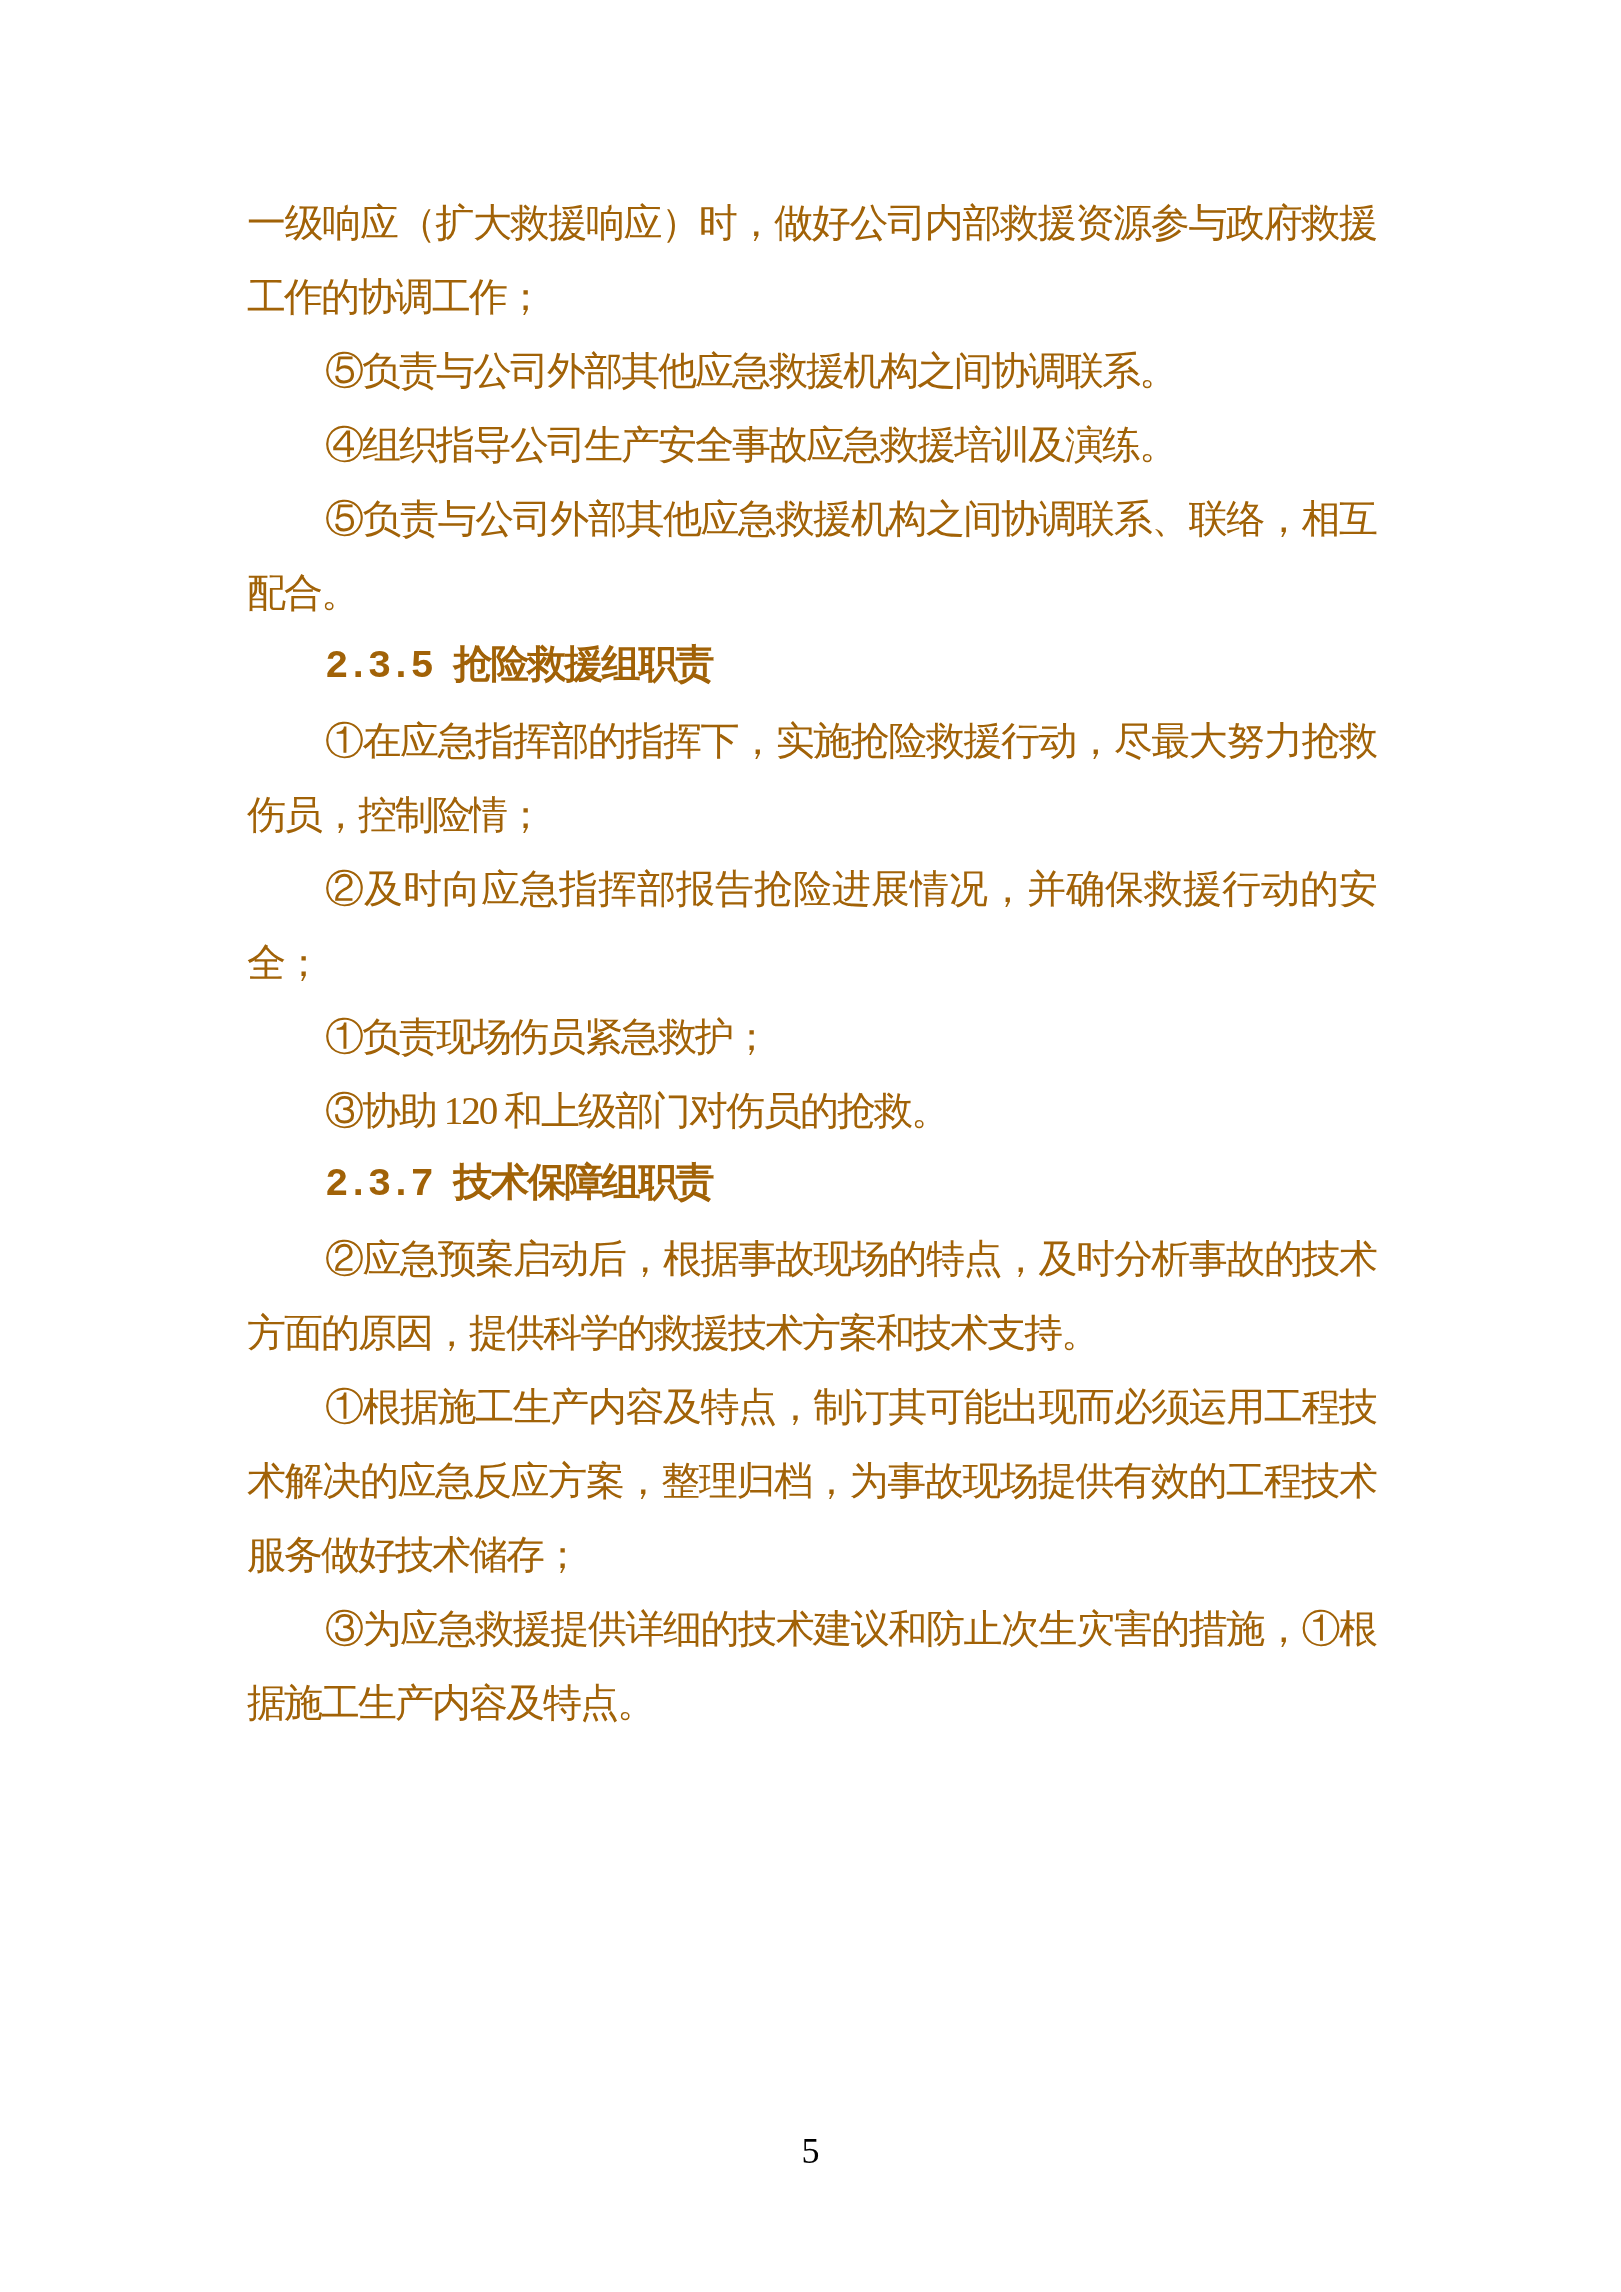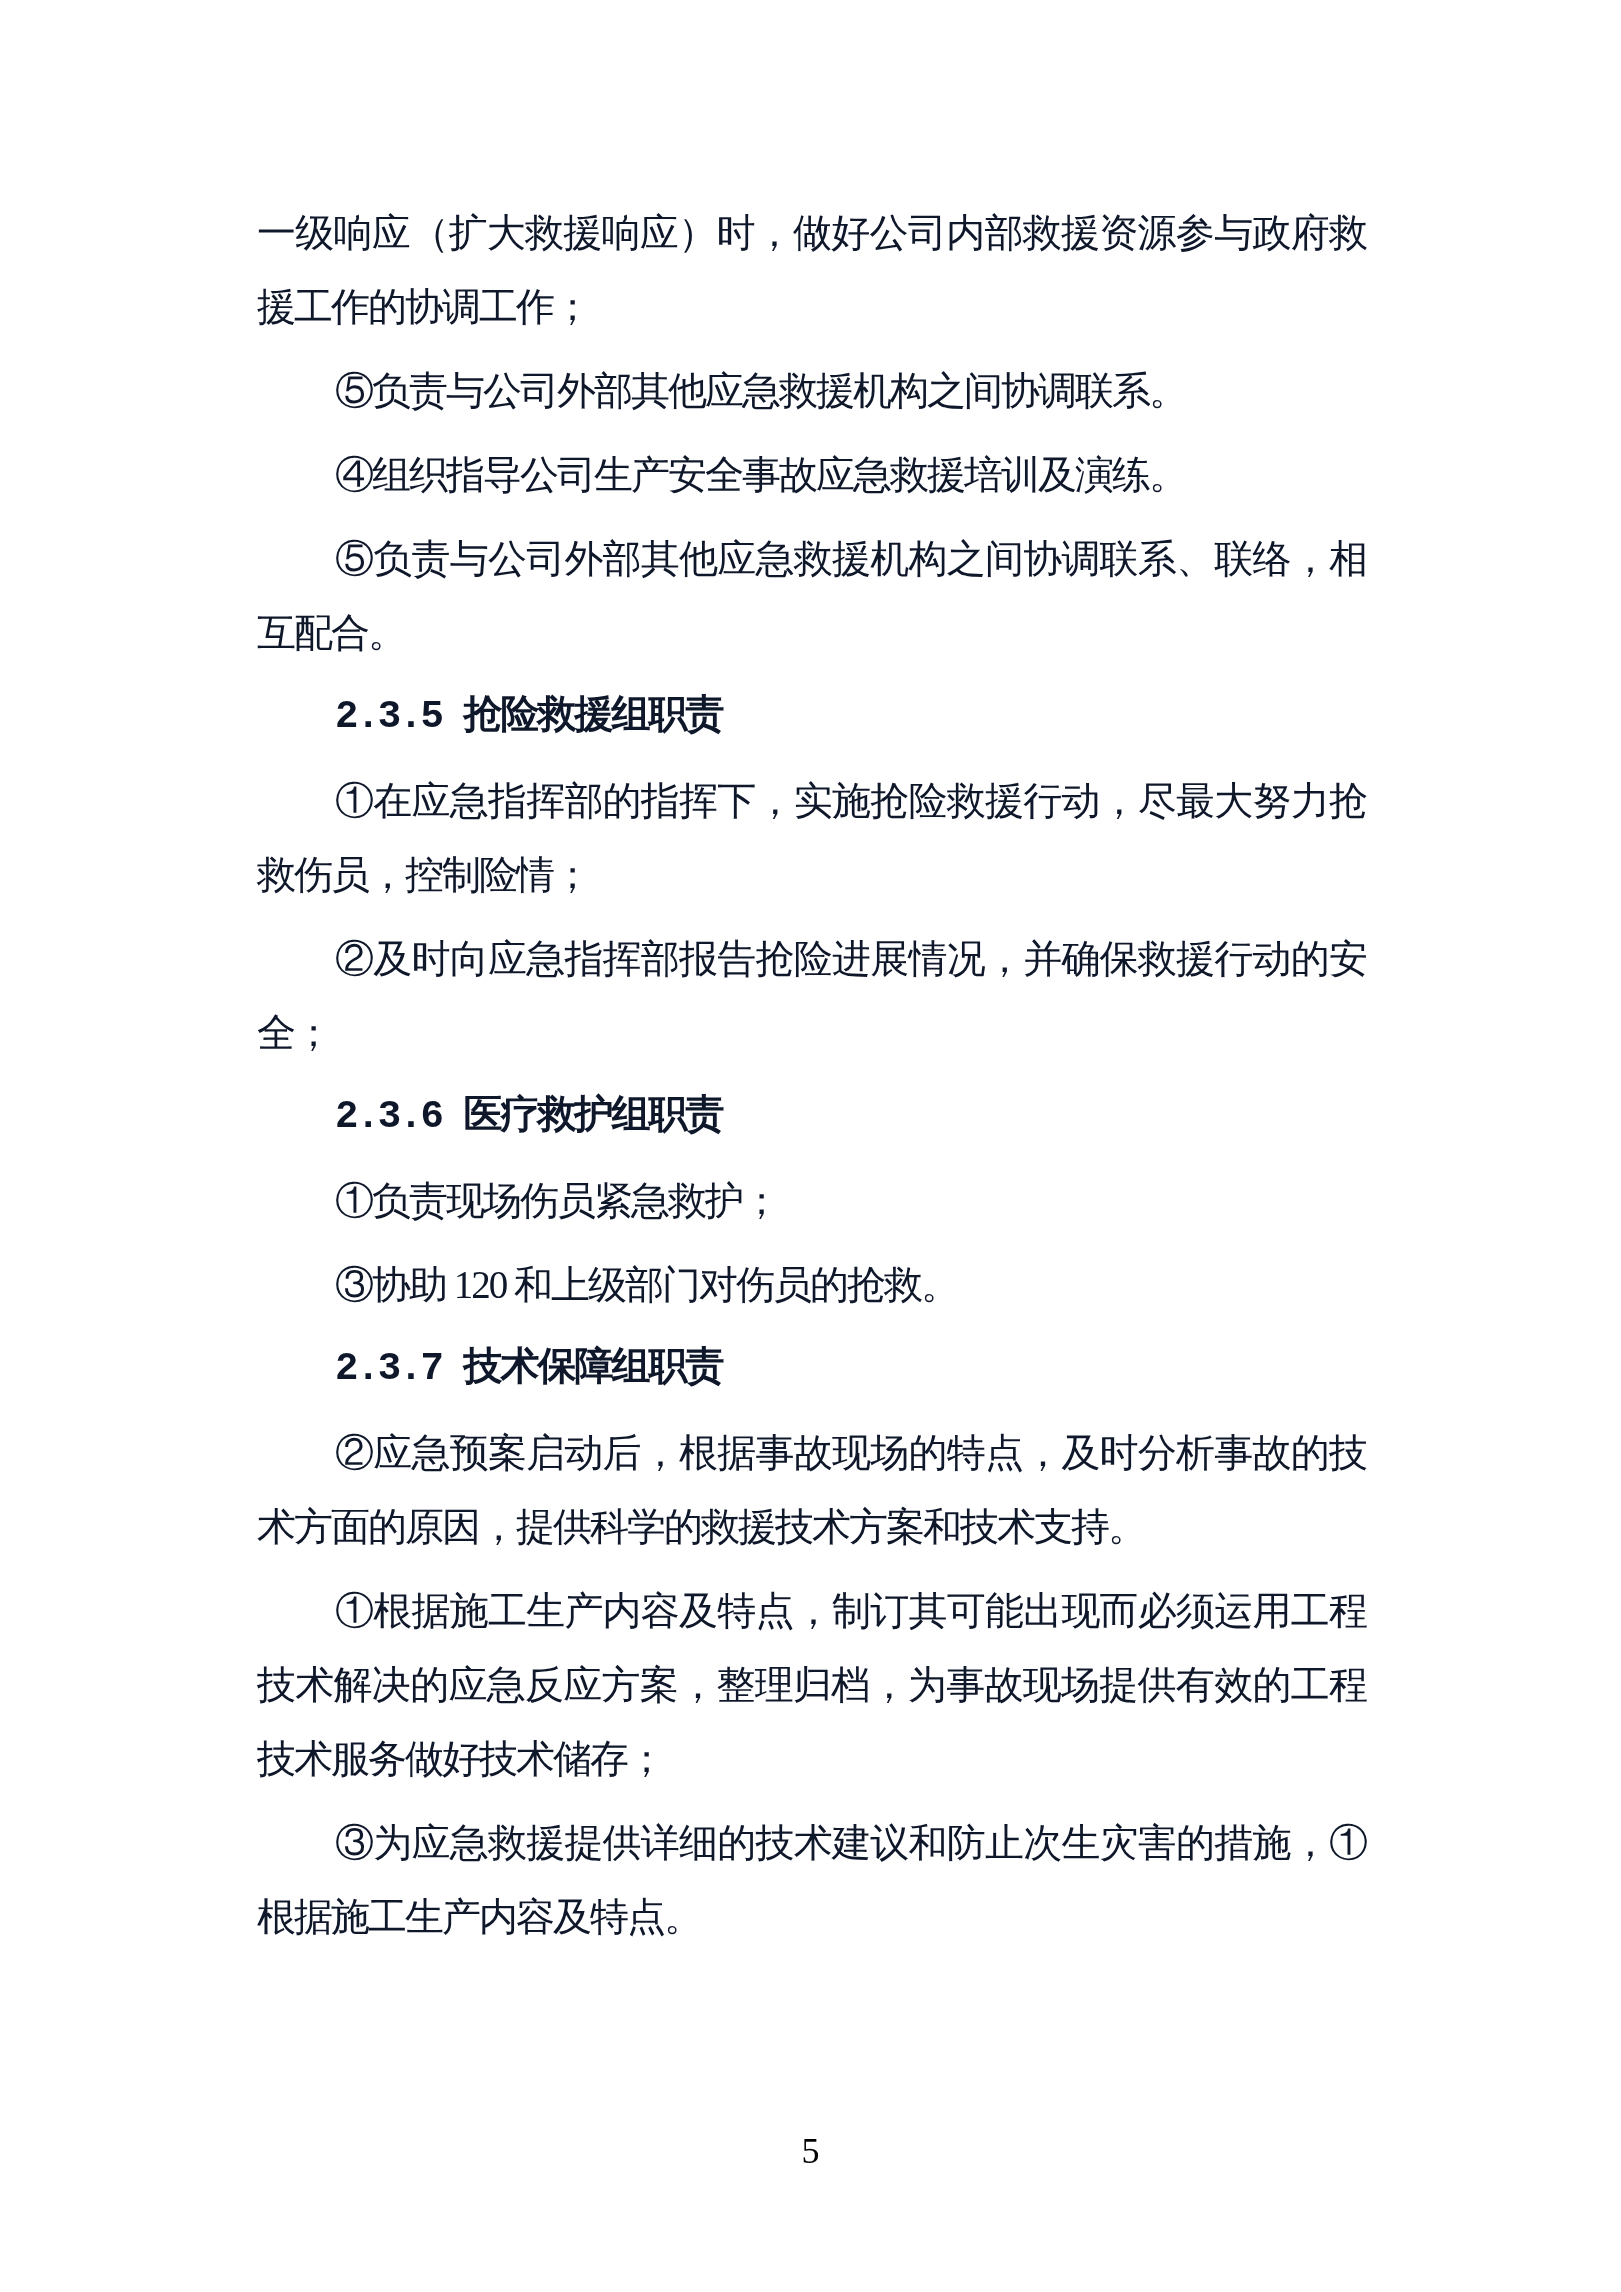--- a/index.html
+++ b/index.html
@@ -17,29 +17,29 @@
     font-family: "Liberation Serif", "DejaVu Serif", serif;
     color: #000000;
   }
   .doc-body {
     position: absolute;
     left: 247px;
     top: 186px;
     width: 1129px;
   }
   .doc-body p {
-    margin: 10px;
+    margin: 0;
     padding: 0;
     font-size: 39px;
     line-height: 74px;
     letter-spacing: -2px;
     text-align: justify;
     text-justify: inter-ideograph;
     word-break: normal;
-    color: #0f172a;
+    color: #a16207;
   }
   .doc-body p.indent {
     text-indent: 2em;
   }
   .doc-body p.heading {
     font-weight: bold;
     text-align: left;
     font-family: Liberation Mono, monospace;
   }
   .page-footer {
@@ -59,21 +59,20 @@
 
 <div class="page">
   <div class="doc-body">
     <p class="body">一级响应（扩大救援响应）时，做好公司内部救援资源参与政府救援工作的协调工作；</p>
     <p class="indent">⑤负责与公司外部其他应急救援机构之间协调联系。</p>
     <p class="indent">④组织指导公司生产安全事故应急救援培训及演练。</p>
     <p class="indent">⑤负责与公司外部其他应急救援机构之间协调联系、联络，相互配合。</p>
     <p class="indent heading">2.3.5 抢险救援组职责</p>
     <p class="indent">①在应急指挥部的指挥下，实施抢险救援行动，尽最大努力抢救伤员，控制险情；</p>
     <p class="indent">②及时向应急指挥部报告抢险进展情况，并确保救援行动的安全；</p>
-    <p class="indent heading">2.3.6 医疗救护组职责</p>
     <p class="indent">①负责现场伤员紧急救护；</p>
     <p class="indent">③协助 120 和上级部门对伤员的抢救。</p>
     <p class="indent heading">2.3.7 技术保障组职责</p>
     <p class="indent">②应急预案启动后，根据事故现场的特点，及时分析事故的技术方面的原因，提供科学的救援技术方案和技术支持。</p>
     <p class="indent">①根据施工生产内容及特点，制订其可能出现而必须运用工程技术解决的应急反应方案，整理归档，为事故现场提供有效的工程技术服务做好技术储存；</p>
     <p class="indent">③为应急救援提供详细的技术建议和防止次生灾害的措施，①根据施工生产内容及特点。</p>
   </div>
   <div class="page-footer">5</div>
 </div>
 

